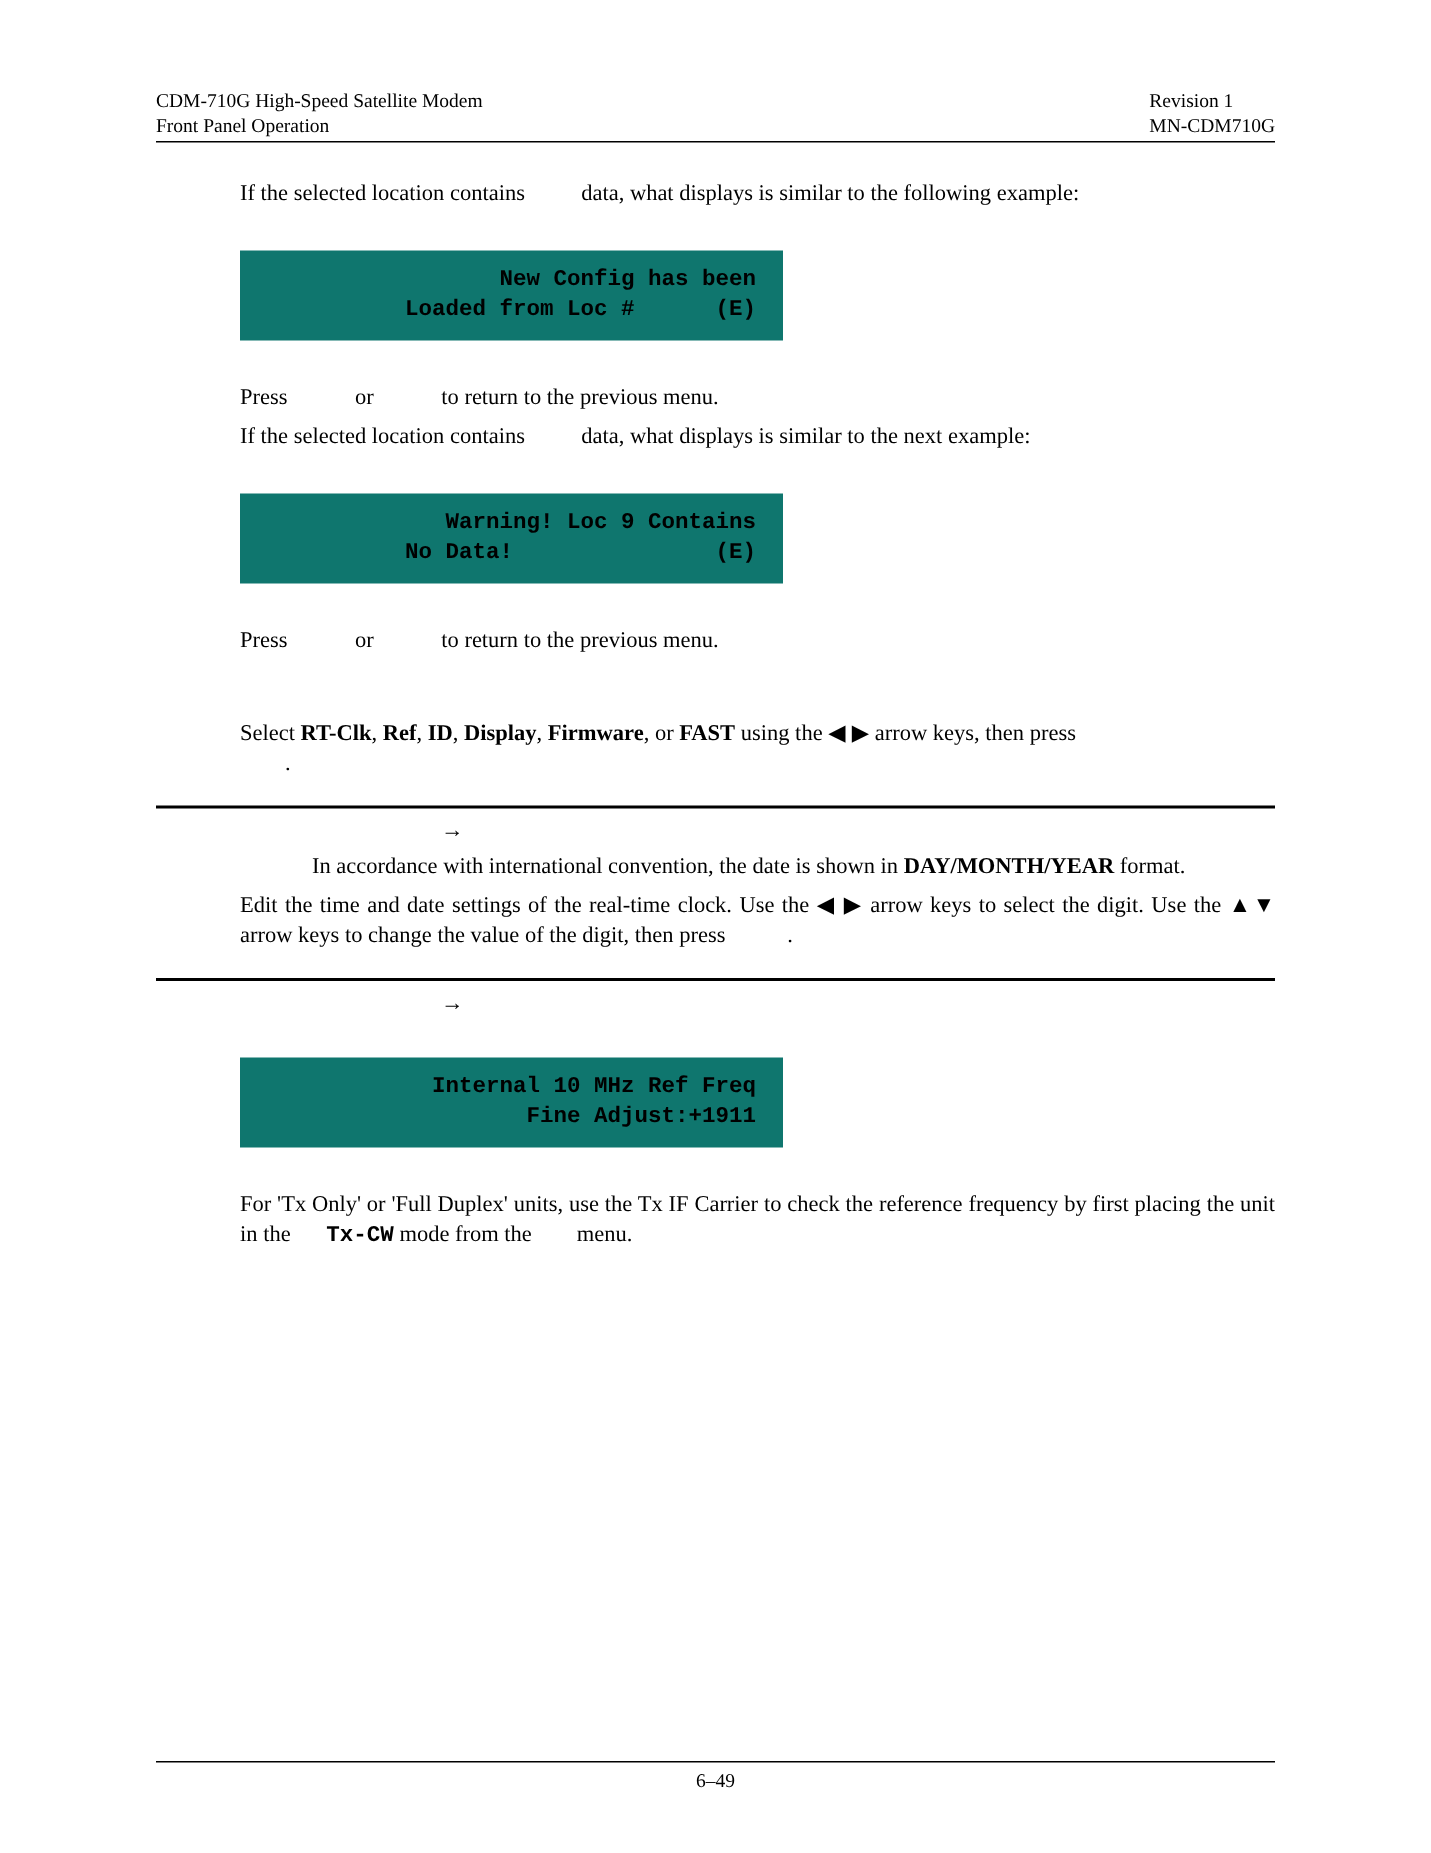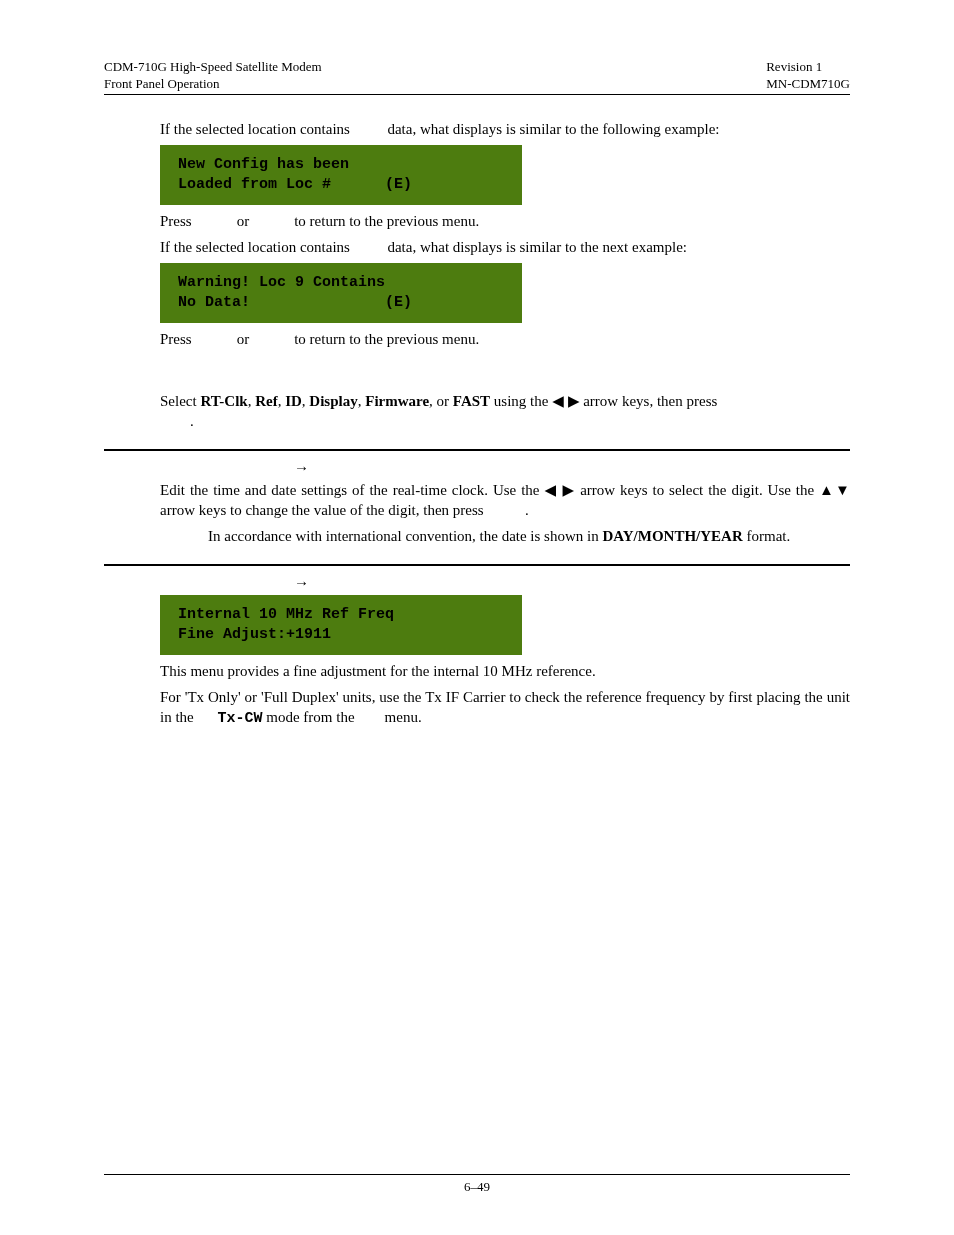--- a/index.html
+++ b/index.html
@@ -38,29 +38,30 @@
   .content {
     padding-left: 56px;
   }
   .para {
     text-align: justify;
     line-height: 20px;
     margin: 6px 0;
   }
   .para .bold { font-weight: bold; }
   .screenbox {
-    background: #4d7c0f;
+    background: #0f766e;
     font-family: "Courier New", Courier, monospace;
     font-weight: bold;
     font-size: 15px;
     padding: 10px 18px;
-    margin: 6px 0;
+    margin: 28px 0;
     width: 326px;
     line-height: 20px;
     white-space: pre;
+    text-align: right;
   }
   .heading-row {
     display: flex;
     align-items: center;
     gap: 10px;
     font-weight: bold;
     font-size: 15px;
     margin-top: 4px;
   }
   .heading-row .arrow { font-family: Arial, sans-serif; }
@@ -144,40 +145,39 @@
 
     <div class="heading-container">
       <hr class="section-rule">
       <div class="heading-row">
         <span class="numbered">&nbsp;</span>
         <span class="arrow">→</span>
       </div>
     </div>
 
 
+    <div class="para note-indent">
+      <span>In accordance with international convention, the date is shown in </span><span class="bold">DAY/MONTH/YEAR</span><span> format.</span>
+    </div>
+
     <div class="para">
       <span>Edit the time and date settings of  the real-time clock. Use the </span><span class="tri">◀ ▶</span><span> arrow keys to select the digit. Use the </span><span class="tri">▲▼</span><span> arrow keys to change the value of the digit, then press </span>&nbsp;&nbsp;&nbsp;&nbsp;&nbsp;&nbsp;&nbsp;&nbsp;&nbsp;&nbsp;<span>.</span>
-    </div>
-
-    <div class="para note-indent">
-      <span>In accordance with international convention, the date is shown in </span><span class="bold">DAY/MONTH/YEAR</span><span> format.</span>
     </div>
 
     <div class="heading-container">
       <hr class="section-rule">
       <div class="heading-row">
         <span class="numbered">&nbsp;</span>
         <span class="arrow">→</span>
       </div>
     </div>
 
     <div class="screenbox">Internal 10 MHz Ref Freq
 Fine Adjust:+1911</div>
 
-    <div class="para">This menu provides a fine adjustment for the internal 10 MHz reference.</div>
 
     <div class="para">
       <span>For 'Tx Only' or 'Full Duplex' units, use the Tx IF Carrier to check the reference frequency by first placing the unit in the </span><span class="mono">Tx-CW</span><span> mode from the </span>&nbsp;&nbsp;&nbsp;&nbsp;&nbsp;&nbsp;<span> menu.</span>
     </div>
 
 
   </div>
 
   <div class="footer">
     <hr>

